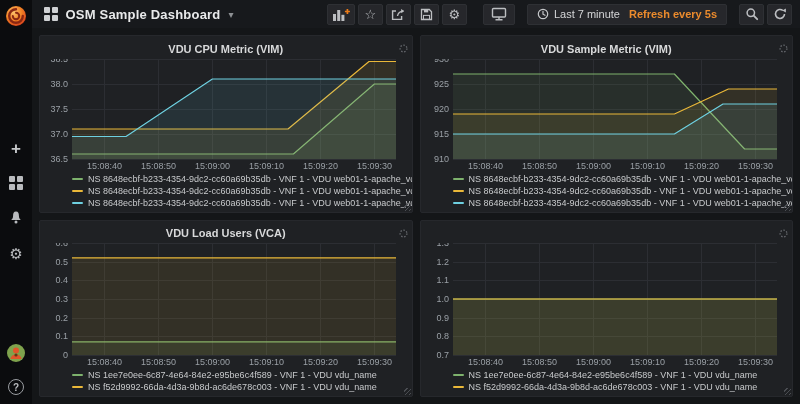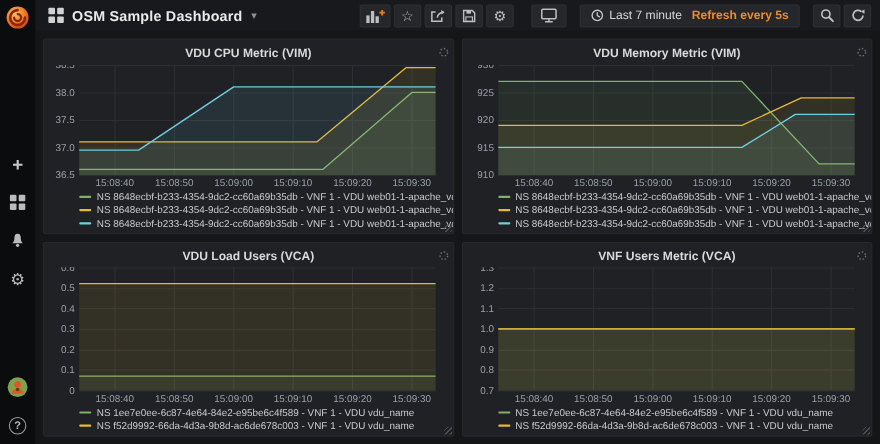--- a/index.html
+++ b/index.html
@@ -238,21 +238,21 @@
           </div>
           <div class="legend-item">
             <span class="legend-dash" style="background: rgb(110, 208, 224);"></span>
             <span class="legend-label">NS 8648ecbf-b233-4354-9dc2-cc60a69b35db - VNF 1 - VDU web01-1-apache_vdu-3</span>
           </div>
         </div>
       <div class="resize-handle"></div>
     </div>
 
     <div class="panel">
-      <div class="panel-title">VDU Memory Metric (VIM)</div>
+      <div class="panel-title">VDU Sample Metric (VIM)</div>
       <span class="spinner">
         <svg width="9" height="9" viewBox="0 0 9 9">
             <circle cx="4.5" cy="4.5" r="3.4" fill="none" stroke="currentColor" stroke-width="1.3" stroke-dasharray="1.4 1.7"></circle>
           </svg>
       </span>
       <svg class="chart" width="358" height="113">
           <line x1="58.5" y1="0" x2="58.5" y2="100" stroke="#2c2e33" stroke-width="1"></line>
           <text x="58.4" y="110" text-anchor="middle" fill="#9aa0a6" font-size="9">15:08:40</text>
           <line x1="112.5" y1="0" x2="112.5" y2="100" stroke="#2c2e33" stroke-width="1"></line>
           <text x="112.4" y="110" text-anchor="middle" fill="#9aa0a6" font-size="9">15:08:50</text>
@@ -344,21 +344,20 @@
           </div>
           <div class="legend-item">
             <span class="legend-dash" style="background: rgb(234, 184, 57);"></span>
             <span class="legend-label">NS f52d9992-66da-4d3a-9b8d-ac6de678c003 - VNF 1 - VDU vdu_name</span>
           </div>
         </div>
       <div class="resize-handle"></div>
     </div>
 
     <div class="panel">
-      <div class="panel-title">VNF Users Metric (VCA)</div>
       <span class="spinner">
         <svg width="9" height="9" viewBox="0 0 9 9">
             <circle cx="4.5" cy="4.5" r="3.4" fill="none" stroke="currentColor" stroke-width="1.3" stroke-dasharray="1.4 1.7"></circle>
           </svg>
       </span>
       <svg class="chart" width="358" height="125">
           <line x1="58.5" y1="0" x2="58.5" y2="112" stroke="#2c2e33" stroke-width="1"></line>
           <text x="58.4" y="122" text-anchor="middle" fill="#9aa0a6" font-size="9">15:08:40</text>
           <line x1="112.5" y1="0" x2="112.5" y2="112" stroke="#2c2e33" stroke-width="1"></line>
           <text x="112.4" y="122" text-anchor="middle" fill="#9aa0a6" font-size="9">15:08:50</text>

